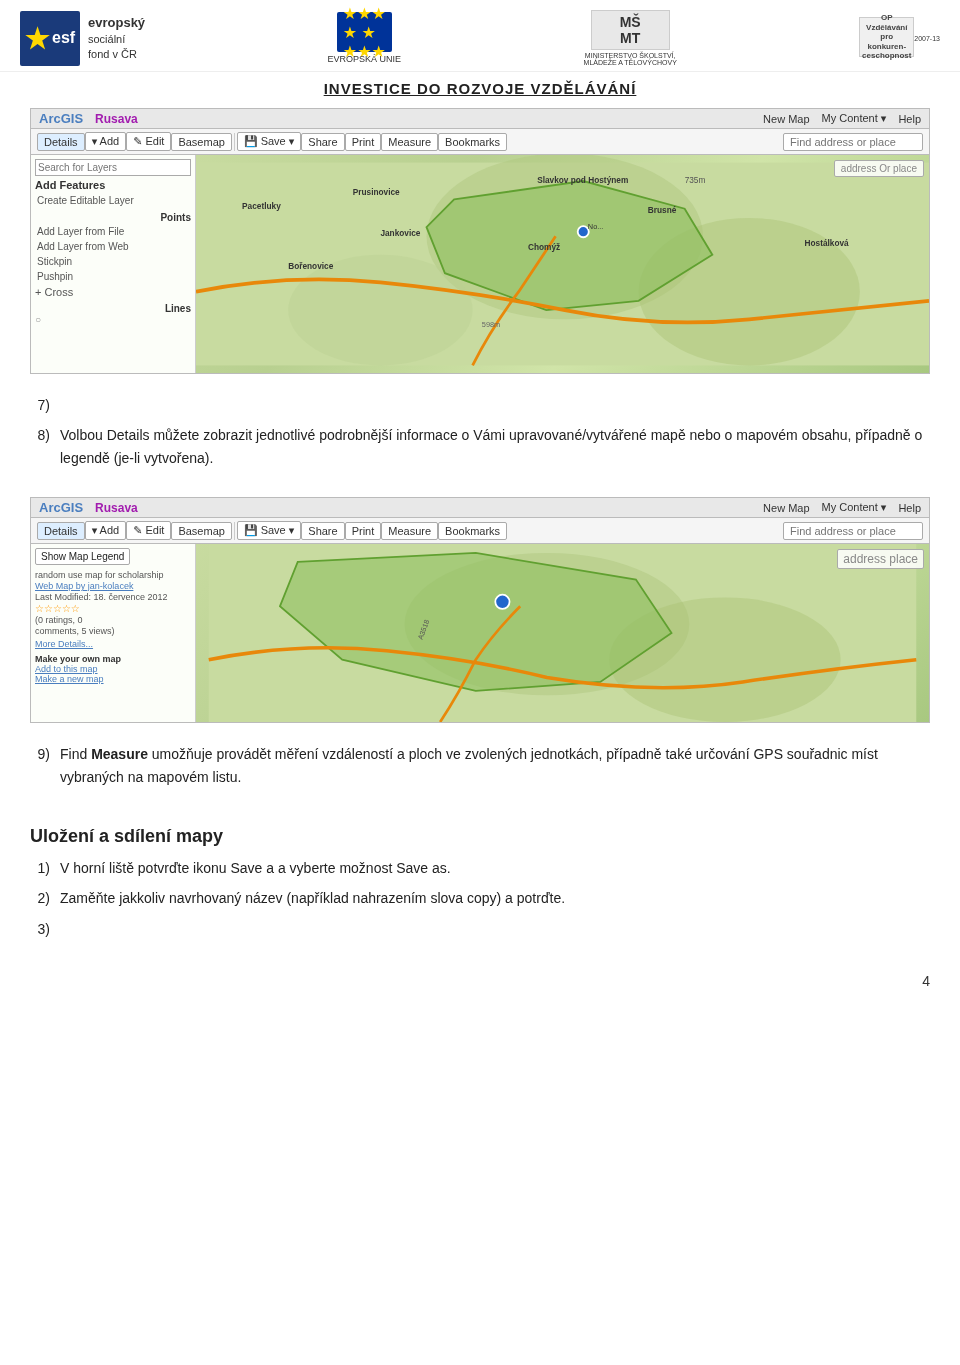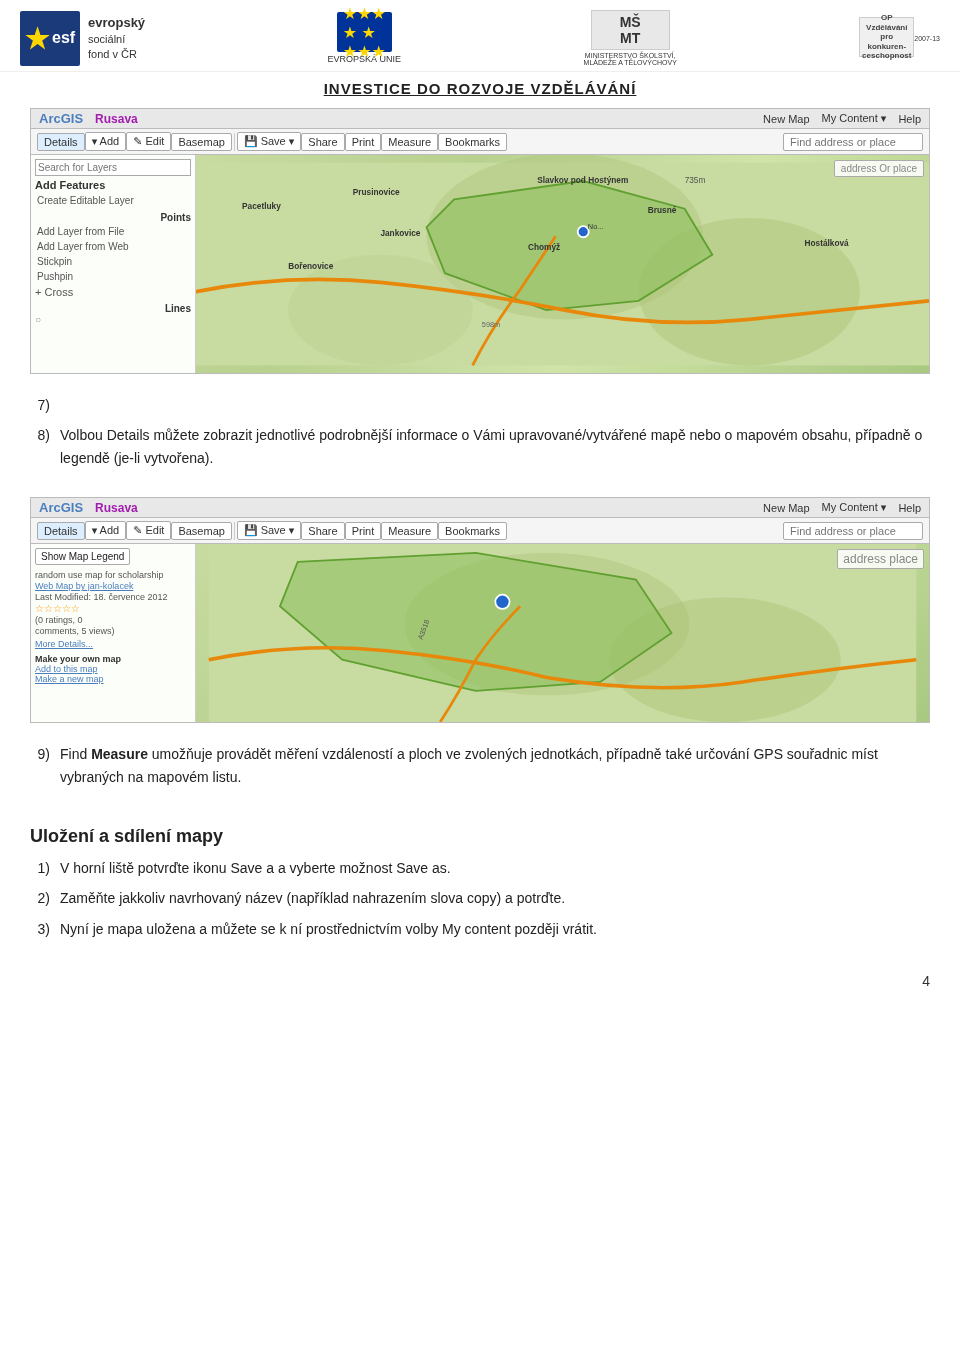--- a/index.html
+++ b/index.html
@@ -440,17 +440,16 @@
   <div class="numbered-item">
     <span class="num-label">1)</span>
     <span>V horní liště potvrďte ikonu Save a a vyberte možnost Save as.</span>
   </div>
   <div class="numbered-item">
     <span class="num-label">2)</span>
     <span>Zaměňte jakkoliv navrhovaný název (například nahrazením slova copy) a potrďte.</span>
   </div>
   <div class="numbered-item">
     <span class="num-label">3)</span>
-    <span>Nyní je mapa uložena a můžete se k ní prostřednictvím volby  My content později vrátit.</span>
   </div>
 </div>
 
 <div class="page-num">4</div>
 
 </body></html>

